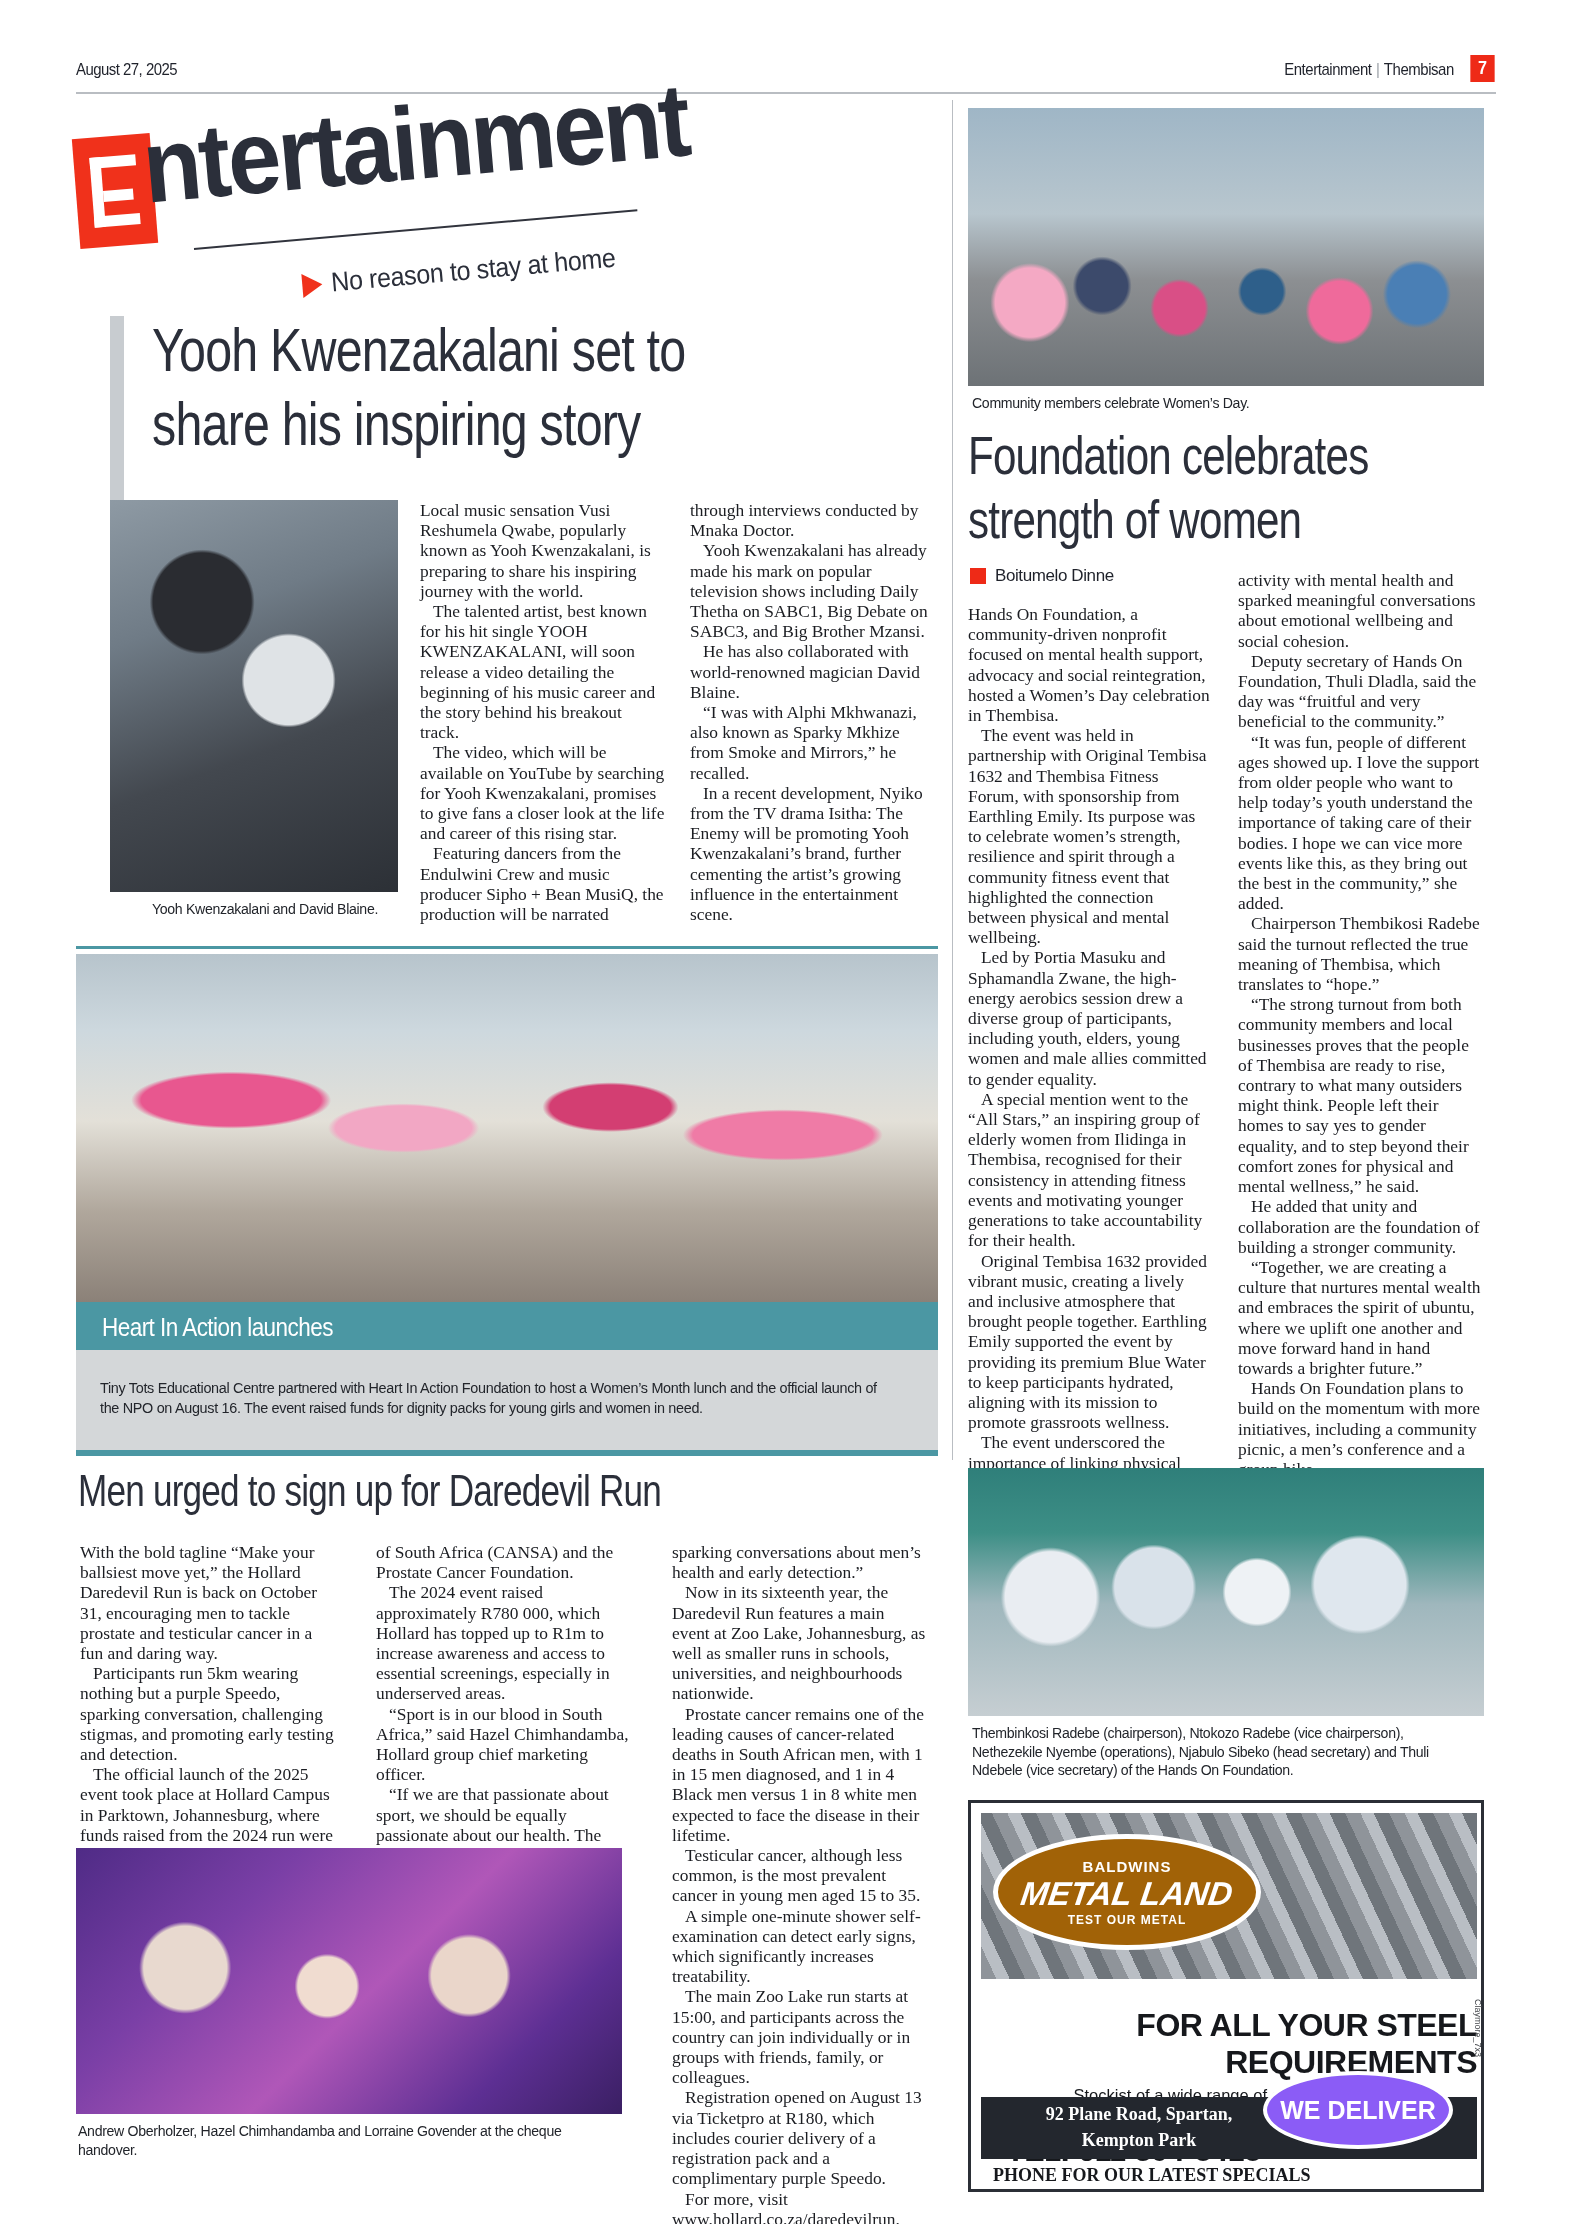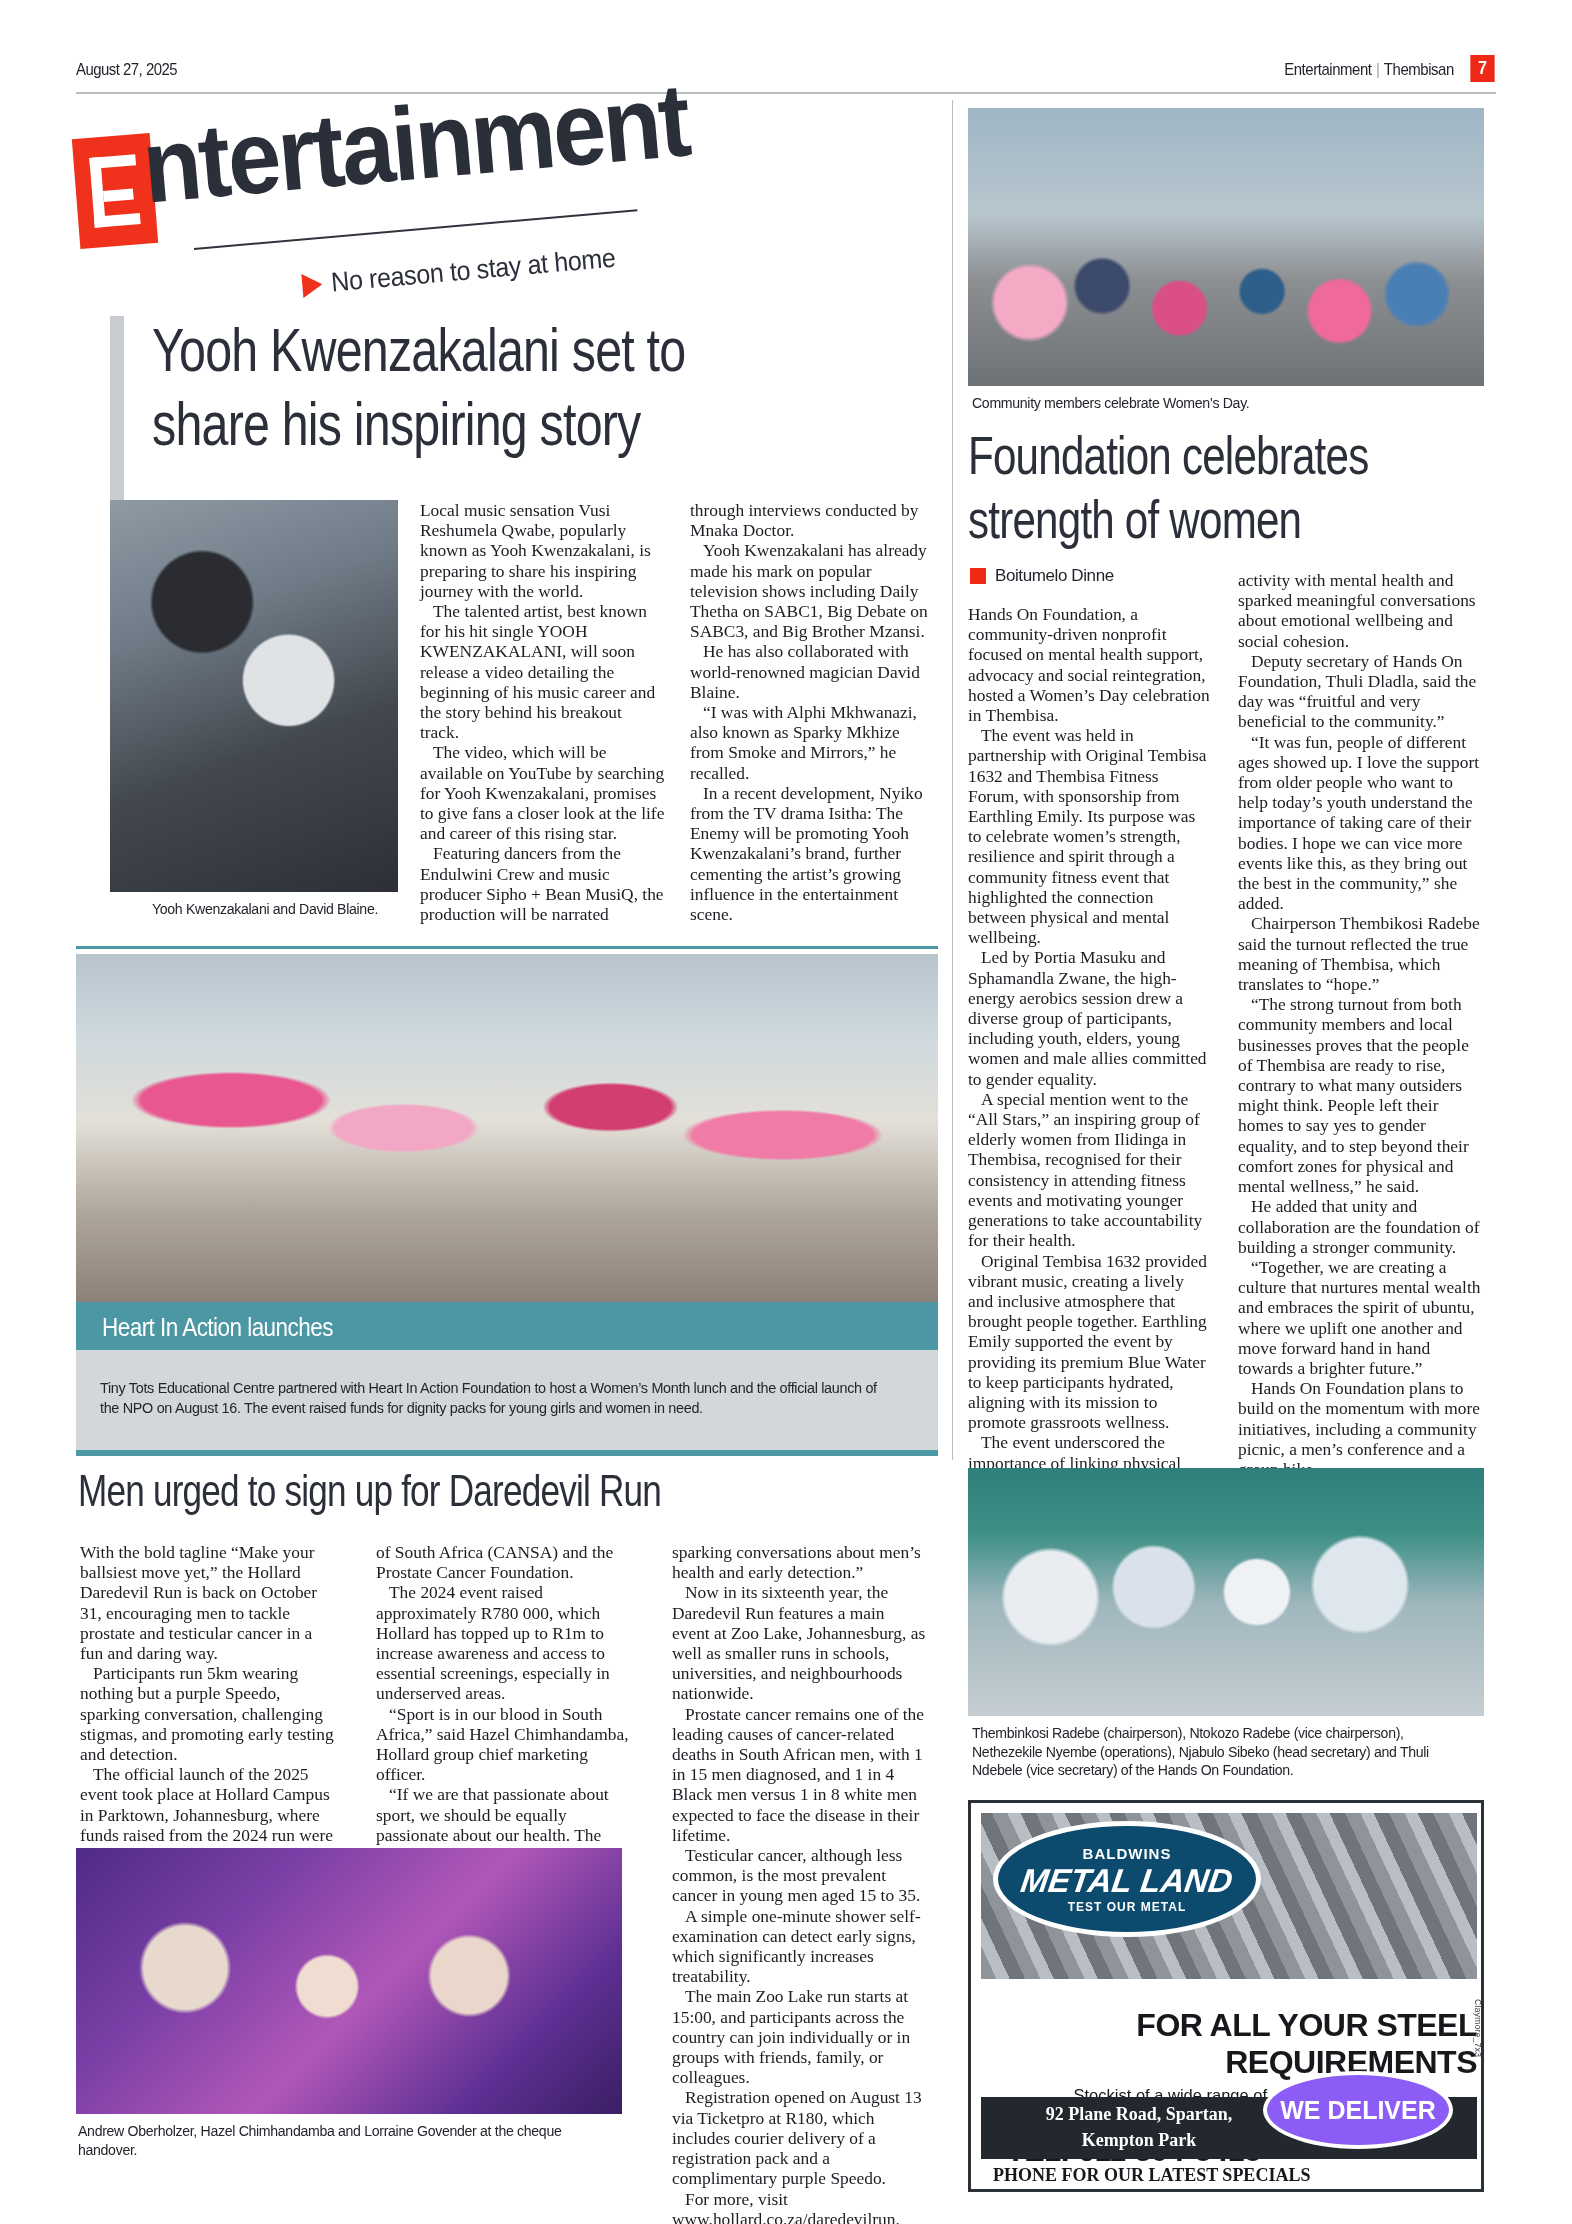--- a/index.html
+++ b/index.html
@@ -180,22 +180,22 @@
   .vrule { position: absolute; background: #b9bdc2; width: 1px; }
 
   
   .ad { position: absolute; left: 968px; top: 1800px; width: 516px; height: 392px; background: #fff; border: 3px solid #2b2f36; }
   .ad-photo { position:absolute; left: 10px; top: 10px; width: 496px; height: 166px;
     background:
       repeating-linear-gradient(65deg, #8f949a 0 14px, #b9bec4 14px 26px, #6f757b 26px 40px),
       linear-gradient(180deg,#a8adb3,#7d8389);
   }
   .ad-oval {
-    position: absolute; left: 22px; top: 18px; width: 268px; height: 116px;
-    background: #0c4a6e; border: 5px solid #fff; border-radius: 50%;
+    position: absolute; left: 22px; top: 31px; width: 268px; height: 116px;
+    background: #a16207; border: 5px solid #fff; border-radius: 50%;
     display: flex; flex-direction: column; align-items: center; justify-content: center;
     font-family: "Liberation Sans", sans-serif; color: #fff;
   }
   .ad-oval .b1 { font-size: 15px; font-weight: 700; letter-spacing: 1px; }
   .ad-oval .b2 { font-size: 33px; font-weight: 700; font-style: italic; letter-spacing: 0px; transform: skewX(-8deg); }
   .ad-oval .b3 { font-size: 12px; font-weight: 700; letter-spacing: 1px; }
   .ad-white { position: absolute; left: 10px; top: 176px; width: 496px; height: 118px; background: #fff; }
   .ad-h1 { font-family: "Liberation Sans", sans-serif; font-size: 32px; font-weight: 700; color:#16181c; text-align:right; letter-spacing:-0.5px;margin-top:24px; }
   .ad-h2 { font-family: "Liberation Sans", sans-serif; font-size: 16.5px; color:#16181c; text-align:center; line-height: 21px; }
   .ad-tel { font-family: "Liberation Sans", sans-serif; font-size: 28px; font-weight: 400; color: #fff; -webkit-text-stroke: 2px #16181c; text-align: left; letter-spacing: 1px; }

